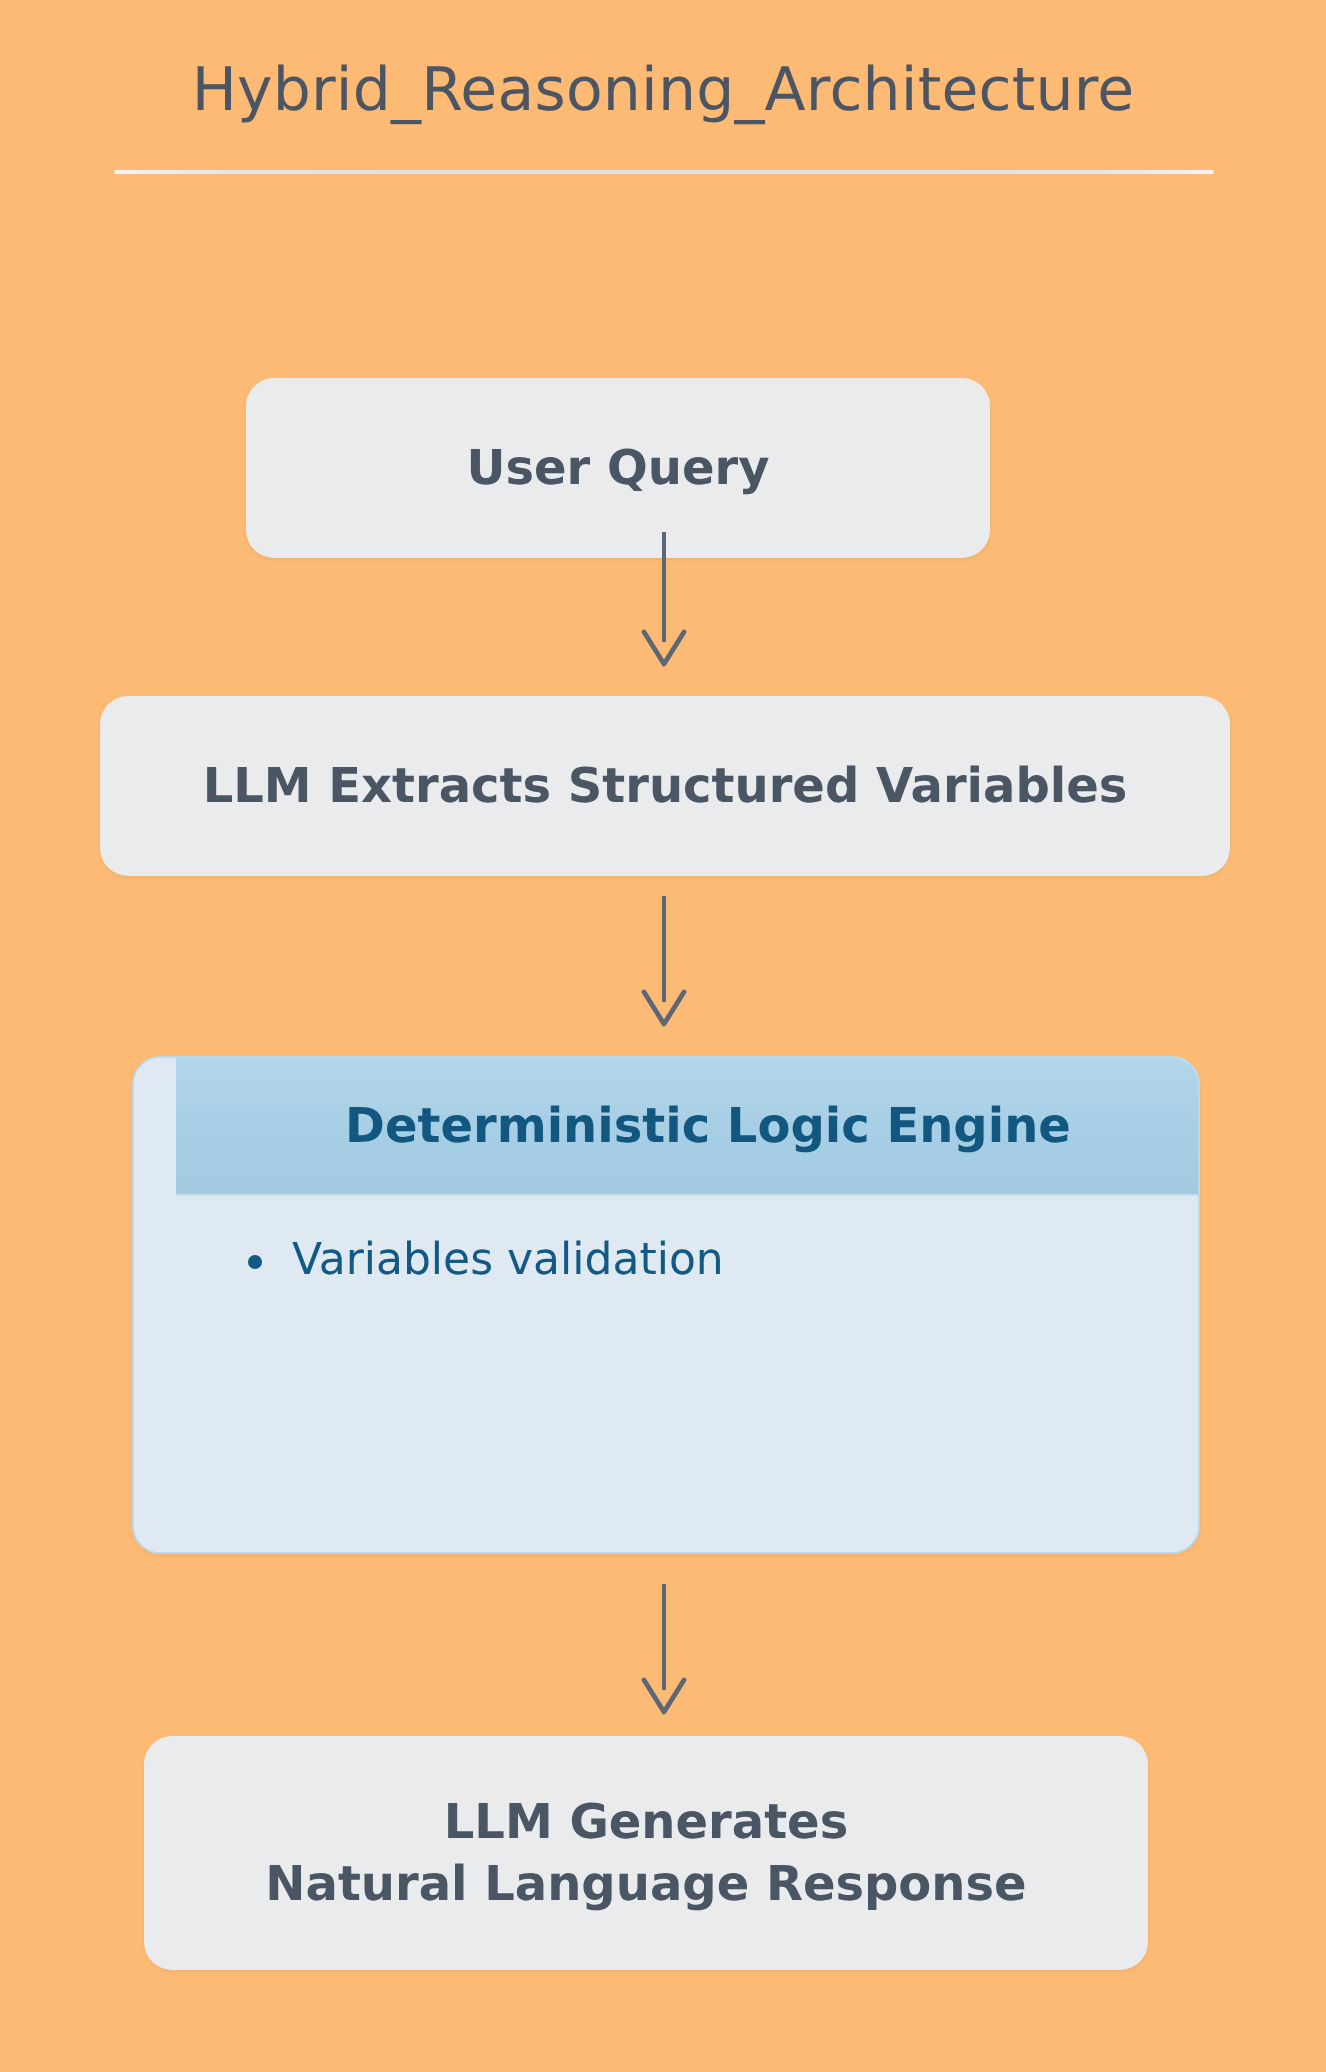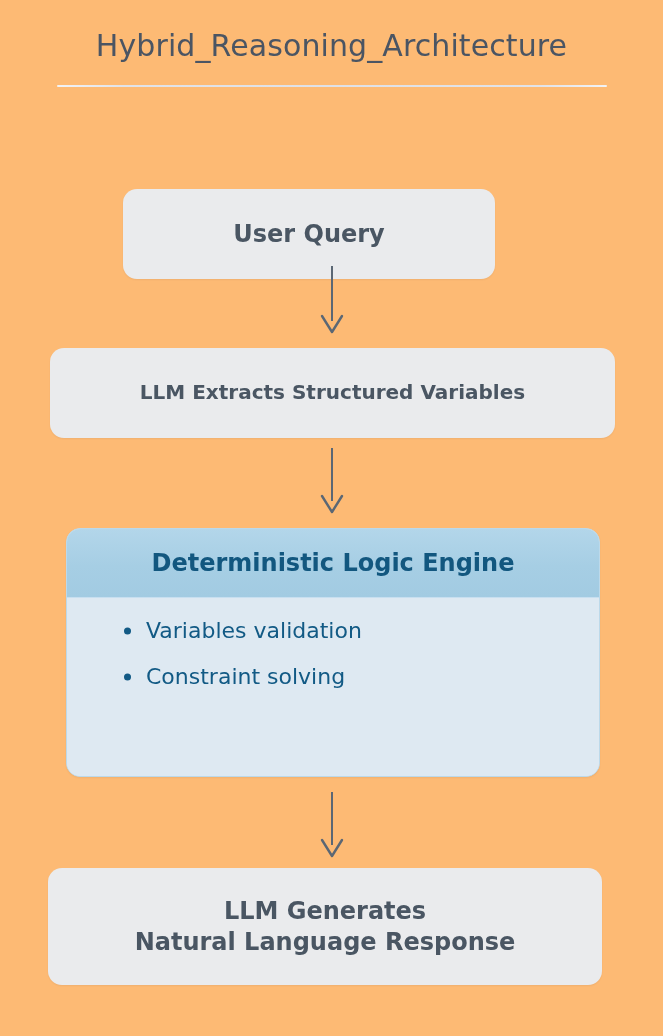--- a/index.html
+++ b/index.html
@@ -79,27 +79,27 @@
   }
   #node-user-query .node-label { font-size: 24px; }
 
   
   #node-llm-extract {
     left: 50px;
     top: 348px;
     width: 565px;
     height: 90px;
   }
-  #node-llm-extract .node-label { font-size: 20px; }
+  #node-llm-extract .node-label { font-size: 24px; }
 
   
   #node-llm-generate {
-    left: 48px;
+    left: 72px;
     top: 868px;
-    width: 554px;
+    width: 502px;
     height: 117px;
   }
   #node-llm-generate .node-label { font-size: 24px; }
   #node-llm-generate .node-label .line { display: block; }
 
   
   #node-logic-engine {
     position: absolute;
     left: 66px;
     top: 528px;
@@ -112,20 +112,21 @@
     box-shadow: 0 1px 2px rgba(17, 24, 39, 0.05);
   }
   .engine-header {
     height: 69px;
     width: 100%;
     display: flex;
     align-items: center;
     justify-content: center;
     background: linear-gradient(to bottom, #b3d6ea 0%, #a6cee4 55%, #a2cbe2 100%);
     border-bottom: 1px solid #c7dff0;
+    margin-left: 21px;
   }
   .engine-title {
     font-family: "DejaVu Sans", sans-serif;
     font-size: 24px;
     font-weight: bold;
     color: #12577f;
     line-height: 1.2;
   }
   .engine-body {
     padding: 22px 0 0 0;
@@ -205,24 +206,20 @@
   <div id="node-logic-engine">
     <div class="engine-header">
       <div class="engine-title">Deterministic Logic Engine</div>
     </div>
     <div class="engine-body">
       <ul class="engine-list">
         <li>
           <span class="bullet"></span>
           <span>Variables validation</span>
         </li>
-        <li>
-          <span class="bullet"></span>
-          <span>Constraint solving</span>
-        </li>
       </ul>
     </div>
   </div>
 
   <div id="arrow-3" class="arrow">
     <svg width="40" height="66" viewBox="0 0 40 66" aria-hidden="true">
       <line x1="20" y1="0" x2="20" y2="53" stroke="#5b6774" stroke-width="2"></line>
       <polyline points="10,48 20,64 30,48" fill="none" stroke="#5b6774" stroke-width="2.4" stroke-linecap="round" stroke-linejoin="round"></polyline>
     </svg>
   </div>

